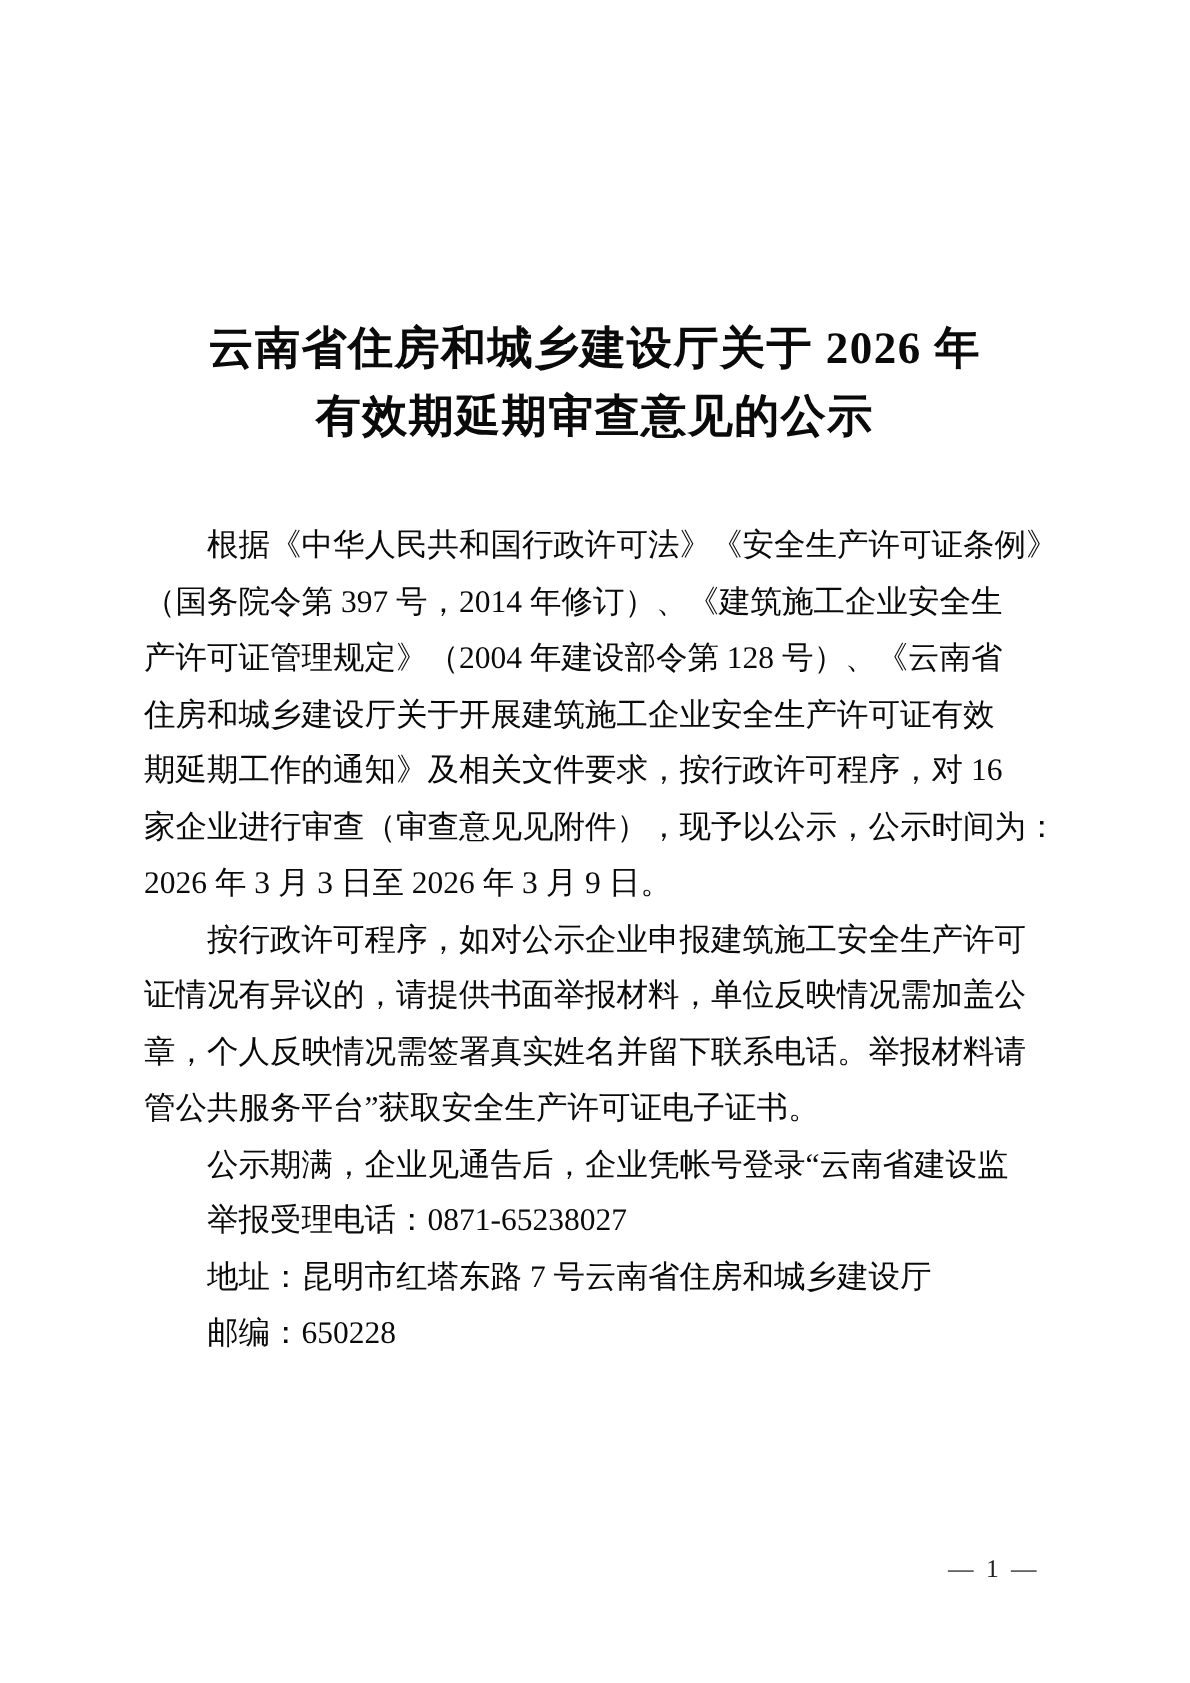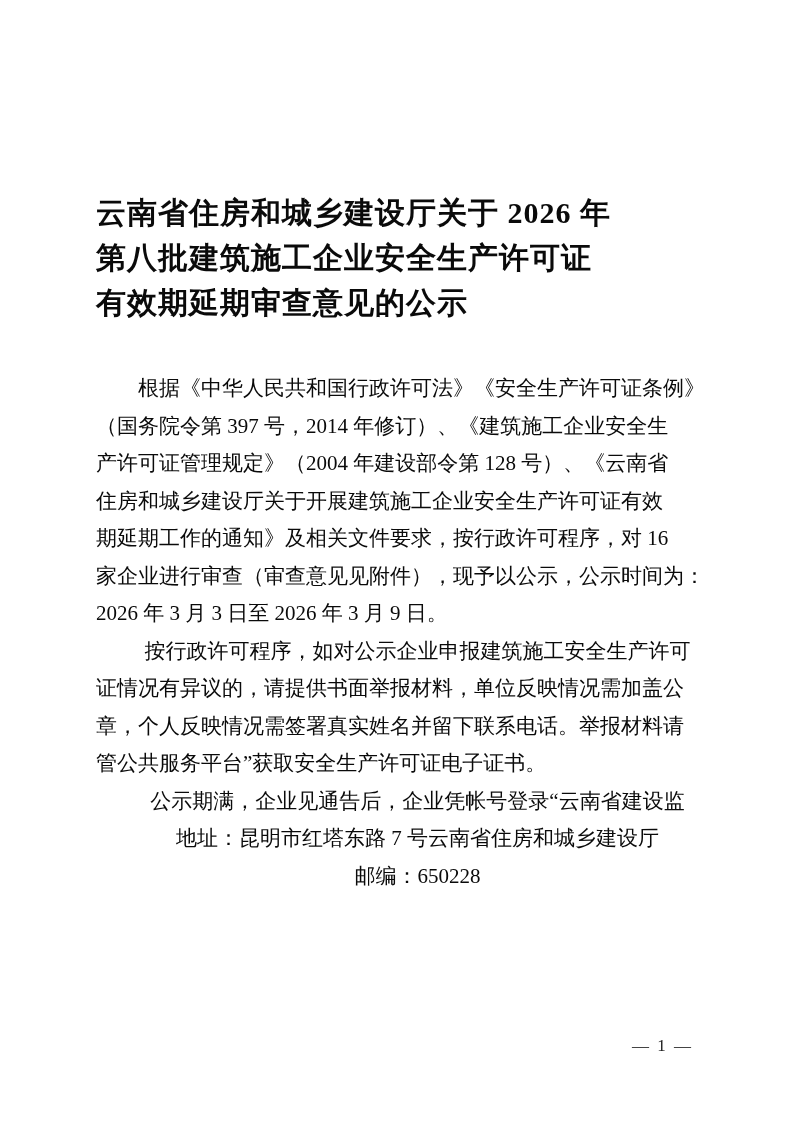--- a/index.html
+++ b/index.html
@@ -11,54 +11,54 @@
   .page {
     position: relative;
     width: 793px;
     height: 1122px;
     background: #ffffff;
     overflow: hidden;
     padding: 0 96px;
   }
   .doc-title {
     padding-top: 190px;
+    text-align: center;
     font-weight: bold;
     font-size: 30px;
     line-height: 45px;
     letter-spacing: 1px;
+    margin-top: 20px;
   }
   .doc-body {
     margin-top: 45px;
     font-size: 21px;
     line-height: 37.5px;
   }
   .line {
     white-space: nowrap;
   }
   .indent {
     text-indent: 2em;
-    text-align: center;
   }
   .page-footer {
     position: absolute;
     top: 1036px;
     right: 100px;
     font-size: 17px;
     color: #222;
     letter-spacing: 2px;
   }
 </style>
 </head>
 <body>
 
 <div class="page">
 
   <div class="doc-title">
     <div class="line">云南省住房和城乡建设厅关于 2026 年</div>
-    <div class="line">第八批建筑施工企业安全生产许可证</div>
     <div class="line">有效期延期审查意见的公示</div>
   </div>
 
   <div class="doc-body">
 
     <div>
       <div class="line indent">根据《中华人民共和国行政许可法》《安全生产许可证条例》</div>
       <div class="line">（国务院令第 397 号，2014 年修订）、《建筑施工企业安全生</div>
       <div class="line">产许可证管理规定》（2004 年建设部令第 128 号）、《云南省</div>
       <div class="line">住房和城乡建设厅关于开展建筑施工企业安全生产许可证有效</div>
@@ -71,20 +71,23 @@
       <div class="line indent">按行政许可程序，如对公示企业申报建筑施工安全生产许可</div>
       <div class="line">证情况有异议的，请提供书面举报材料，单位反映情况需加盖公</div>
       <div class="line">章，个人反映情况需签署真实姓名并留下联系电话。举报材料请</div>
     </div>
 
     <div>
       <div class="line">管公共服务平台”获取安全生产许可证电子证书。</div>
       <div class="line indent">公示期满，企业见通告后，企业凭帐号登录“云南省建设监</div>
     </div>
 
+    <div>
+      <div class="line indent">举报受理电话：0871-65238027</div>
+    </div>
 
     <div>
       <div class="line indent">地址：昆明市红塔东路 7 号云南省住房和城乡建设厅</div>
     </div>
 
     <div>
       <div class="line indent">邮编：650228</div>
     </div>
 
   </div>

